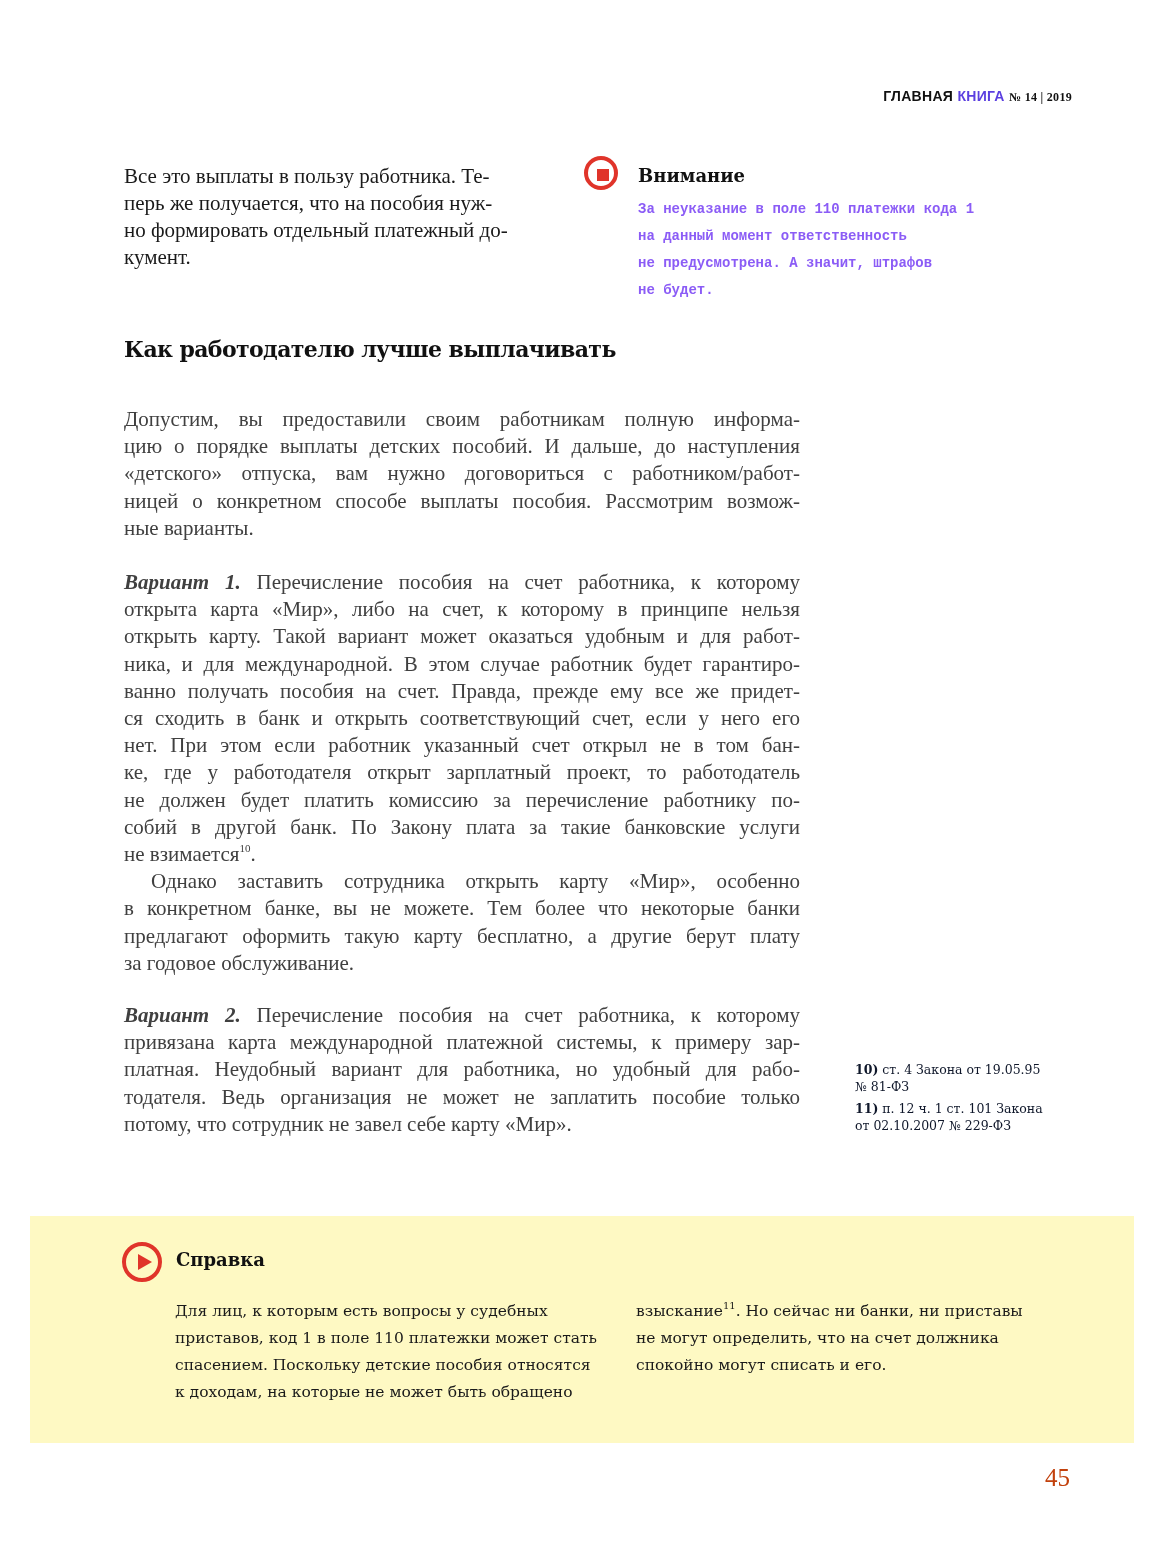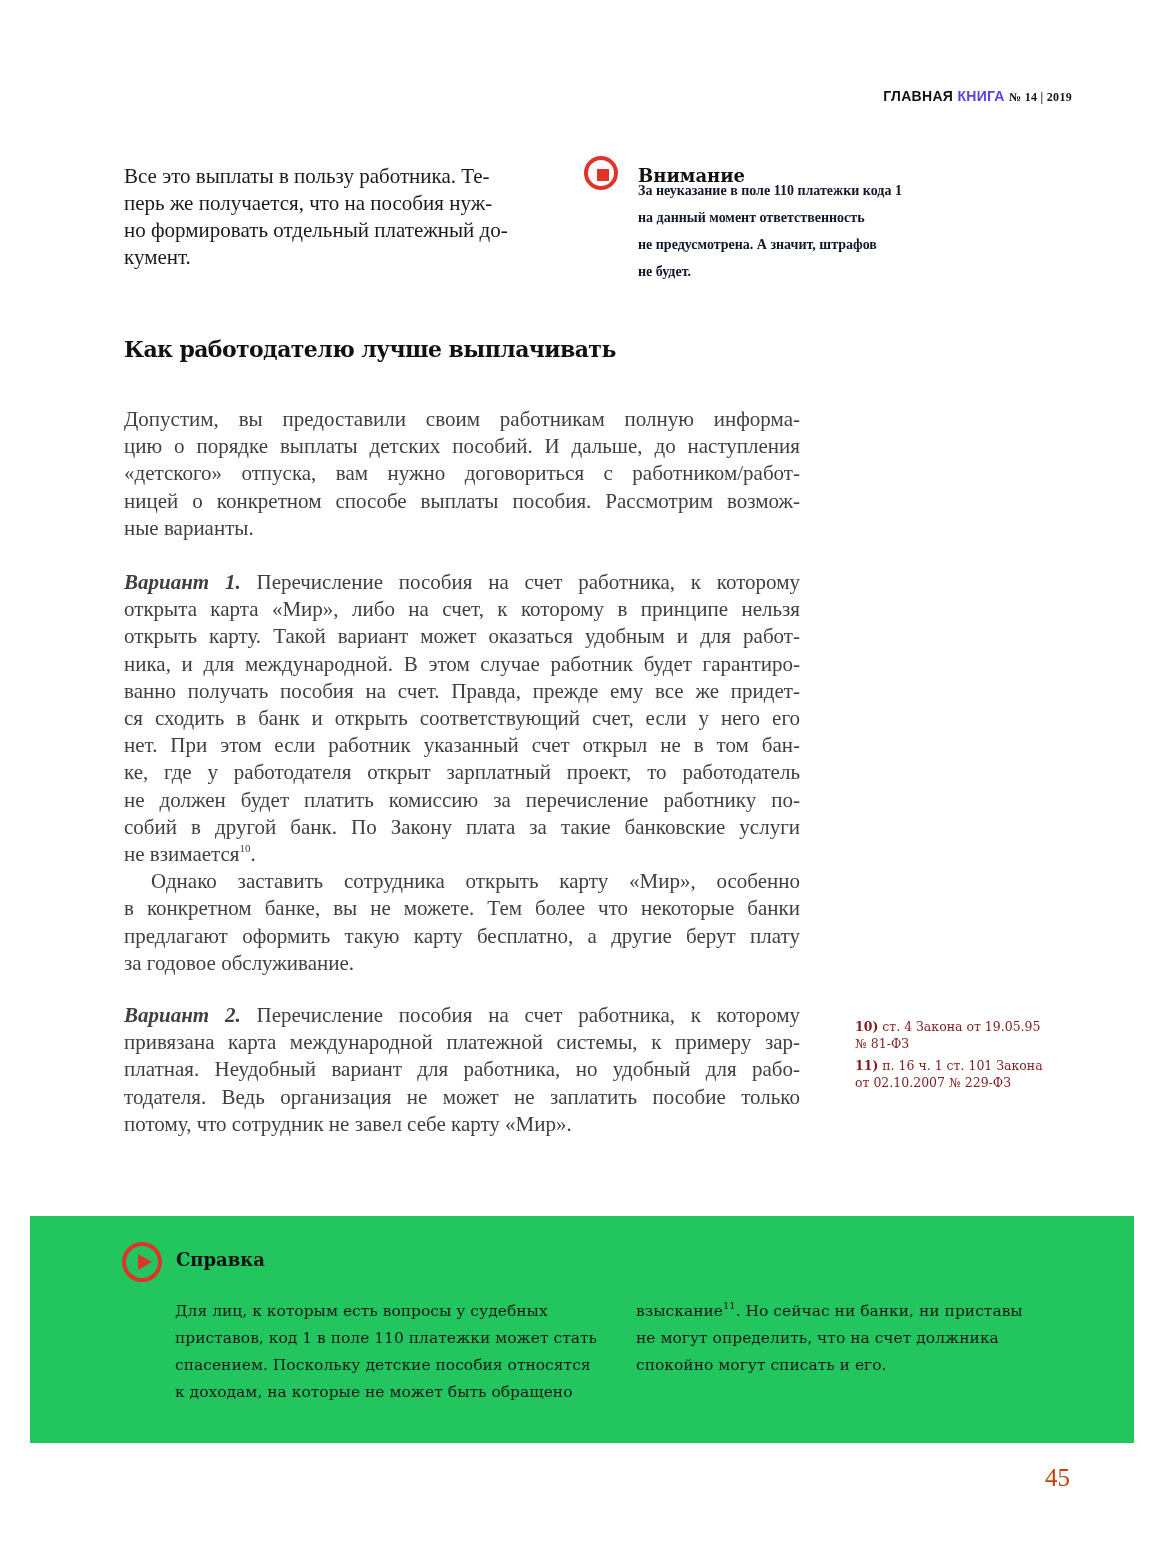--- a/index.html
+++ b/index.html
@@ -12,38 +12,38 @@
 
   .serif { font-family: "Liberation Serif", serif; }
 
   .top-text { position: absolute; left: 124px; top: 163px; width: 420px; font-size: 21px; line-height: 27px; text-align: justify; }
   .top-text .ln { display: block; white-space: nowrap; }
 
   .warn { position: absolute; left: 584px; top: 156px; }
   .warn-icon { position: absolute; left: 0; top: 0; width: 34px; height: 34px; border: 4px solid #e0342a; border-radius: 50%; box-sizing: border-box; }
   .warn-icon::after { content: ""; position: absolute; left: 9px; top: 9px; width: 12px; height: 12px; background: #e0342a; }
   .warn-title { position: absolute; left: 54px; top: 9px; font-family: "DejaVu Serif", serif; font-weight: bold; font-size: 18px; white-space: nowrap; color: #111; }
-  .warn-body { position: absolute; left: 54px; top: 21px; width: 400px; font-family: Liberation Serif, serif; font-weight: bold; font-size: 14px; line-height: 27px; color: #0f172a; }
+  .warn-body { position: absolute; left: 54px; top: 40px; width: 400px; font-family: Liberation Mono, monospace; font-weight: bold; font-size: 14px; line-height: 27px; color: #8b5cf6; }
   .warn-body .ln { display: block; white-space: nowrap; }
 
   .h2 { position: absolute; left: 124px; top: 336px; font-family: "DejaVu Serif", serif; font-weight: bold; font-size: 22px; line-height: 27px; color: #111; letter-spacing: -0.6px; }
   .h2 .ln { display: block; white-space: nowrap; }
 
   .para { position: absolute; left: 124px; width: 676px; font-family: "Liberation Serif", serif; font-size: 21px; line-height: 27.2px; color: #404040; }
   .para .ln { display: block; white-space: nowrap; text-align-last: justify; text-align: justify; }
   .para .ln.last { text-align-last: left; }
   .para .ln.indent { text-indent: 27px; }
   .para b i, .para .lead { font-weight: bold; font-style: italic; margin-top: 24px; }
   sup { font-size: 11px; line-height: 0; vertical-align: 9px; }
 
-  .notes { position: absolute; left: 855px; top: 1018px; width: 200px; font-family: "DejaVu Serif", serif; font-size: 12.5px; line-height: 17px; color: #7f1d1d; }
+  .notes { position: absolute; left: 855px; top: 1061px; width: 200px; font-family: "DejaVu Serif", serif; font-size: 12.5px; line-height: 17px; color: #0f172a; }
   .notes .note { margin-bottom: 5px; }
   .notes .num { font-weight: bold; }
 
-  .box { position: absolute; left: 30px; top: 1216px; width: 1104px; height: 227px; background: #22c55e; }
+  .box { position: absolute; left: 30px; top: 1216px; width: 1104px; height: 227px; background: #fef9c3; }
   .box::before { content: ""; position: absolute; left: 0; right: 0; top: -3px; height: 6px;
     background: radial-gradient(circle at 5px 0px, #ffffff 3px, transparent 3.5px) repeat-x; background-size: 12px 6px; }
   .play-icon { position: absolute; left: 92px; top: 26px; width: 40px; height: 40px; border: 4px solid #e0342a; border-radius: 50%; box-sizing: border-box; }
   .play-icon::after { content: ""; position: absolute; left: 12px; top: 8px; width: 0; height: 0; border-top: 8px solid transparent; border-bottom: 8px solid transparent; border-left: 14px solid #e0342a; }
   .box-title { position: absolute; left: 146px; top: 33px; font-family: "DejaVu Serif", serif; font-weight: bold; font-size: 18px; color: #111; white-space: nowrap; }
   .box-col { position: absolute; top: 82px; font-family: "DejaVu Serif", serif; font-size: 15.5px; line-height: 27px; color: #1a1a1a; }
   .box-col .ln { display: block; white-space: nowrap; }
   .box-col.c1 { left: 145px; }
   .box-col.c2 { left: 606px; }
   .box-col sup { font-size: 10px; vertical-align: 7px; }
@@ -114,21 +114,21 @@
   <span class="ln">тодателя. Ведь организация не может не заплатить пособие только</span>
   <span class="ln last">потому, что сотрудник не завел себе карту «Мир».</span>
 </div>
 
 <div class="notes">
   <div class="note">
     <span class="num">10)</span><span> ст. 4 Закона от 19.05.95</span><br>
     <span>№ 81-ФЗ</span>
   </div>
   <div class="note">
-    <span class="num">11)</span><span> п. 16 ч. 1 ст. 101 Закона</span><br>
+    <span class="num">11)</span><span> п. 12 ч. 1 ст. 101 Закона</span><br>
     <span>от 02.10.2007 № 229-ФЗ</span>
   </div>
 </div>
 
 <div class="box">
   <span class="play-icon"></span>
   <div class="box-title">Справка</div>
   <div class="box-col c1">
     <span class="ln">Для лиц, к которым есть вопросы у судебных</span>
     <span class="ln">приставов, код 1 в поле 110 платежки может стать</span>

